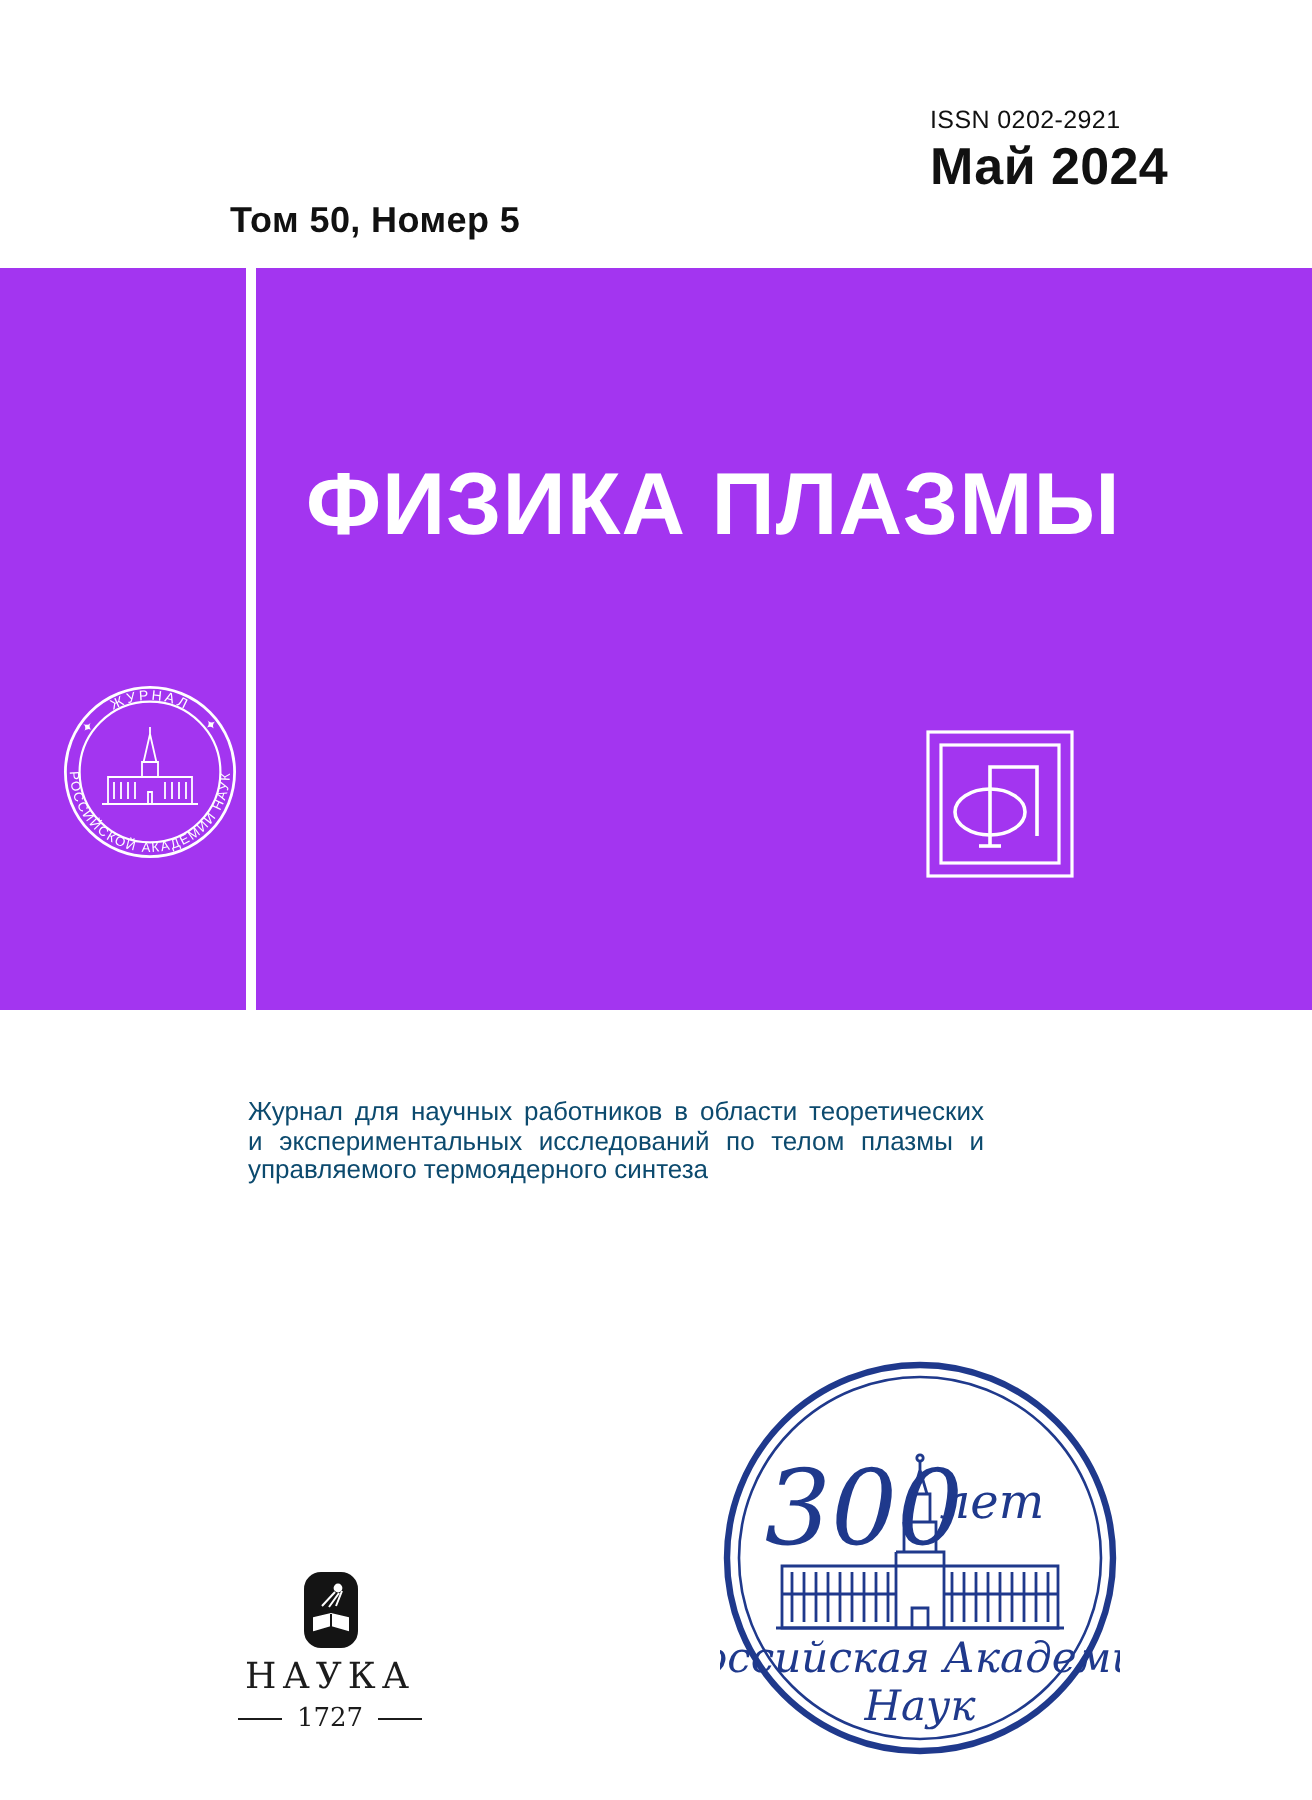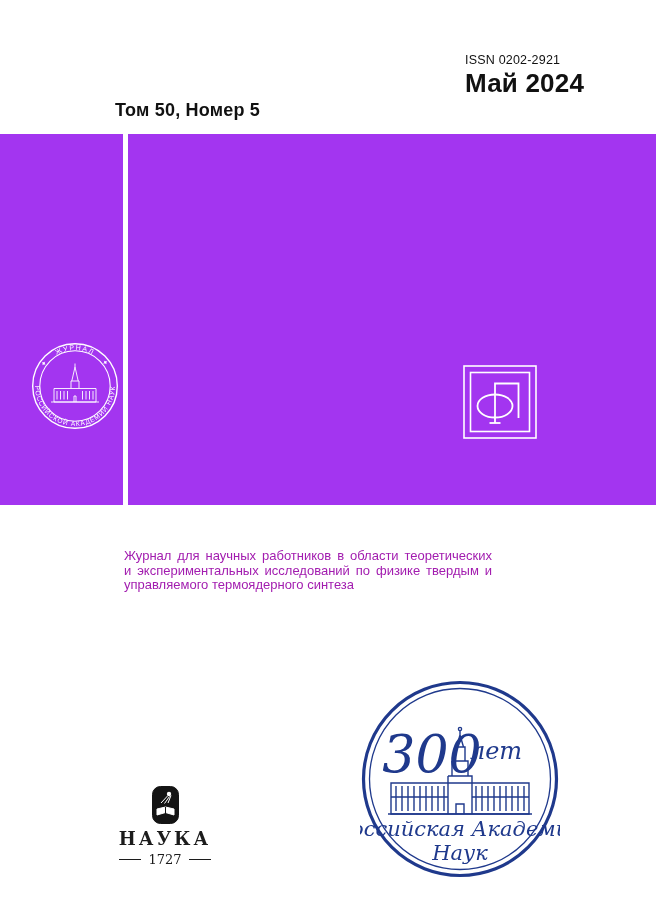--- a/index.html
+++ b/index.html
@@ -18,29 +18,29 @@
 
   .seal{position:absolute;left:30px;top:207px;width:90px;height:90px;}
 
   .title{position:absolute;left:25px;top:94px;font-size:44px;font-weight:bold;color:#ffffff;
          letter-spacing:0.5px;white-space:nowrap;}
 
   .fp-logo{position:absolute;left:335px;top:231px;width:74px;height:74px;}
 
   
   .desc{position:absolute;left:124px;top:549px;width:368px;font-size:13px;line-height:14.5px;
-        color:#a21caf;}
+        color:#0c4a6e;}
   .desc-line{text-align:justify;text-align-last:justify;white-space:normal;}
   .desc-line.last{text-align-last:left;}
 
   
   .nauka{position:absolute;left:95px;top:786px;width:140px;text-align:center;}
   .nauka-badge{display:block;margin:0 auto;width:27px;height:38px;}
   .nauka-name{margin-top:4px;font-family:"DejaVu Serif","Liberation Serif",serif;
-              font-size:18px;letter-spacing:3px;color:#1c1c1c;font-weight:700;}
+              font-size:18px;letter-spacing:3px;color:#1c1c1c;font-weight:400;}
   .nauka-year{margin-top:3px;display:flex;align-items:center;justify-content:center;gap:7px;
               font-family:"DejaVu Serif","Liberation Serif",serif;font-size:13px;color:#1c1c1c;text-align:center;}
   .nauka-year .dash{display:block;width:22px;height:1.5px;background:#1c1c1c;}
 
   
   .ran300{position:absolute;left:360px;top:679px;width:200px;height:200px;}
 </style>
 </head>
 <body>
 
@@ -71,33 +71,34 @@
         <path d="M24,47.5 H66 V61 H24 Z"></path>
         <path d="M27,50 V58.5 M30.5,50 V58.5 M34,50 V58.5 M37.5,50 V58.5 M52.5,50 V58.5 M56,50 V58.5 M59.5,50 V58.5 M63,50 V58.5"></path>
         <path d="M41,47.5 V40 H49 V47.5"></path>
         <path d="M45,26 L41.8,40 M45,26 L48.2,40 M45,22.5 V26"></path>
         <path d="M44,61 V55 H46 V61"></path>
       </g>
     </svg>
   </div>
 
   <div class="col-main">
+    <div class="title">ФИЗИКА ПЛАЗМЫ</div>
 
     <svg class="fp-logo" viewBox="0 0 74 74">
       <rect x="1" y="1" width="72" height="72" fill="none" stroke="#ffffff" stroke-width="1.6"></rect>
       <rect x="7.5" y="7.5" width="59" height="59" fill="none" stroke="#ffffff" stroke-width="1.6"></rect>
       <ellipse cx="32" cy="41" rx="17.5" ry="11.5" fill="none" stroke="#ffffff" stroke-width="1.8"></ellipse>
       <path d="M32,58 V18.5 H55.5 V53" fill="none" stroke="#ffffff" stroke-width="1.8"></path>
       <path d="M26.5,58 H37.5" fill="none" stroke="#ffffff" stroke-width="1.8"></path>
     </svg>
   </div>
 
   <div class="desc">
     <div class="desc-line">Журнал для научных работников в области теоретических</div>
-    <div class="desc-line">и экспериментальных исследований по физике твердым и</div>
+    <div class="desc-line">и экспериментальных исследований по телом плазмы и</div>
     <div class="desc-line last">управляемого термоядерного синтеза</div>
   </div>
 
   <div class="nauka">
     <svg class="nauka-badge" viewBox="0 0 27 38">
       <rect x="0.5" y="0.5" width="26" height="37" rx="8" fill="#141414" stroke="#141414"></rect>
       <g stroke="#ffffff" fill="none" stroke-width="1">
         <path d="M5,29 L13.5,26.5 L22,29 L22,23 L13.5,21 L5,23 Z" fill="#ffffff"></path>
         <path d="M13.5,21 V29" stroke="#141414"></path>
         <circle cx="17" cy="8" r="2.2" fill="#ffffff" stroke="none"></circle>

